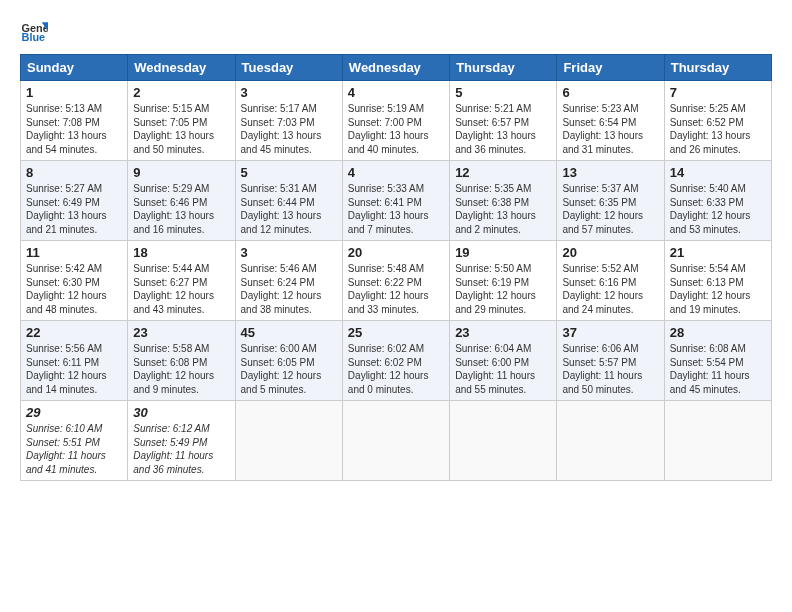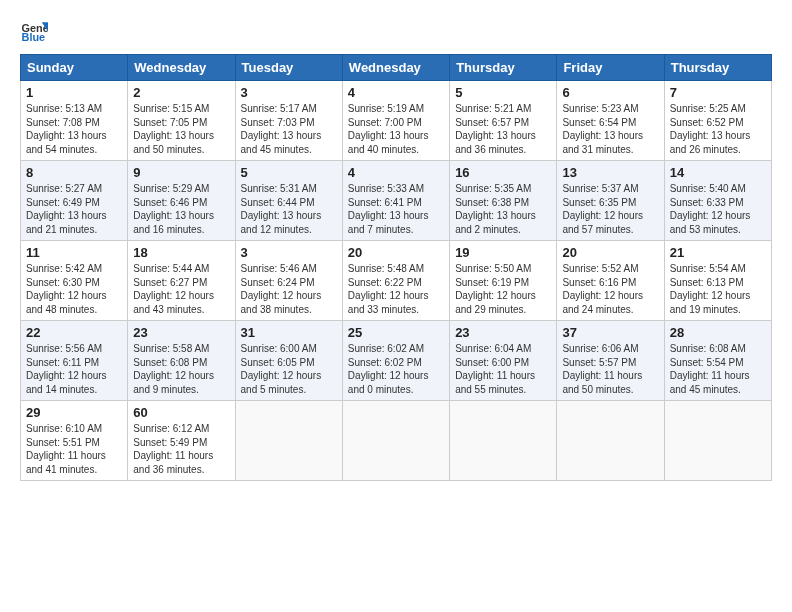--- a/index.html
+++ b/index.html
@@ -79,20 +79,21 @@
     .day-info {
       font-size: 10px;
       line-height: 1.35;
       color: #333;
     }
     td.empty {
       background: #f9f9f9 !important;
     }
     tbody tr:last-child td {
       height: 68px;
+      font-style: italic;
     }
   </style>
 </head>
 <body>
 
 <div class="page">
   <div class="header">
     <div class="logo">
       <svg class="logo-icon" viewBox="0 0 36 36">
         <text x="2" y="20" font-size="14" font-weight="bold" fill="#333">General</text>
@@ -126,45 +127,45 @@
           <td><span class="day-num">4</span><span class="day-info">Sunrise: 5:19 AM<br>Sunset: 7:00 PM<br>Daylight: 13 hours<br>and 40 minutes.</span></td>
           <td><span class="day-num">5</span><span class="day-info">Sunrise: 5:21 AM<br>Sunset: 6:57 PM<br>Daylight: 13 hours<br>and 36 minutes.</span></td>
           <td><span class="day-num">6</span><span class="day-info">Sunrise: 5:23 AM<br>Sunset: 6:54 PM<br>Daylight: 13 hours<br>and 31 minutes.</span></td>
           <td><span class="day-num">7</span><span class="day-info">Sunrise: 5:25 AM<br>Sunset: 6:52 PM<br>Daylight: 13 hours<br>and 26 minutes.</span></td>
         </tr>
         <tr>
           <td><span class="day-num">8</span><span class="day-info">Sunrise: 5:27 AM<br>Sunset: 6:49 PM<br>Daylight: 13 hours<br>and 21 minutes.</span></td>
           <td><span class="day-num">9</span><span class="day-info">Sunrise: 5:29 AM<br>Sunset: 6:46 PM<br>Daylight: 13 hours<br>and 16 minutes.</span></td>
           <td><span class="day-num">5</span><span class="day-info">Sunrise: 5:31 AM<br>Sunset: 6:44 PM<br>Daylight: 13 hours<br>and 12 minutes.</span></td>
           <td><span class="day-num">4</span><span class="day-info">Sunrise: 5:33 AM<br>Sunset: 6:41 PM<br>Daylight: 13 hours<br>and 7 minutes.</span></td>
-          <td><span class="day-num">16</span><span class="day-info">Sunrise: 5:35 AM<br>Sunset: 6:38 PM<br>Daylight: 13 hours<br>and 2 minutes.</span></td>
+          <td><span class="day-num">12</span><span class="day-info">Sunrise: 5:35 AM<br>Sunset: 6:38 PM<br>Daylight: 13 hours<br>and 2 minutes.</span></td>
           <td><span class="day-num">13</span><span class="day-info">Sunrise: 5:37 AM<br>Sunset: 6:35 PM<br>Daylight: 12 hours<br>and 57 minutes.</span></td>
           <td><span class="day-num">14</span><span class="day-info">Sunrise: 5:40 AM<br>Sunset: 6:33 PM<br>Daylight: 12 hours<br>and 53 minutes.</span></td>
         </tr>
         <tr>
           <td><span class="day-num">11</span><span class="day-info">Sunrise: 5:42 AM<br>Sunset: 6:30 PM<br>Daylight: 12 hours<br>and 48 minutes.</span></td>
           <td><span class="day-num">18</span><span class="day-info">Sunrise: 5:44 AM<br>Sunset: 6:27 PM<br>Daylight: 12 hours<br>and 43 minutes.</span></td>
           <td><span class="day-num">3</span><span class="day-info">Sunrise: 5:46 AM<br>Sunset: 6:24 PM<br>Daylight: 12 hours<br>and 38 minutes.</span></td>
           <td><span class="day-num">20</span><span class="day-info">Sunrise: 5:48 AM<br>Sunset: 6:22 PM<br>Daylight: 12 hours<br>and 33 minutes.</span></td>
           <td><span class="day-num">19</span><span class="day-info">Sunrise: 5:50 AM<br>Sunset: 6:19 PM<br>Daylight: 12 hours<br>and 29 minutes.</span></td>
           <td><span class="day-num">20</span><span class="day-info">Sunrise: 5:52 AM<br>Sunset: 6:16 PM<br>Daylight: 12 hours<br>and 24 minutes.</span></td>
           <td><span class="day-num">21</span><span class="day-info">Sunrise: 5:54 AM<br>Sunset: 6:13 PM<br>Daylight: 12 hours<br>and 19 minutes.</span></td>
         </tr>
         <tr>
           <td><span class="day-num">22</span><span class="day-info">Sunrise: 5:56 AM<br>Sunset: 6:11 PM<br>Daylight: 12 hours<br>and 14 minutes.</span></td>
           <td><span class="day-num">23</span><span class="day-info">Sunrise: 5:58 AM<br>Sunset: 6:08 PM<br>Daylight: 12 hours<br>and 9 minutes.</span></td>
-          <td><span class="day-num">31</span><span class="day-info">Sunrise: 6:00 AM<br>Sunset: 6:05 PM<br>Daylight: 12 hours<br>and 5 minutes.</span></td>
+          <td><span class="day-num">45</span><span class="day-info">Sunrise: 6:00 AM<br>Sunset: 6:05 PM<br>Daylight: 12 hours<br>and 5 minutes.</span></td>
           <td><span class="day-num">25</span><span class="day-info">Sunrise: 6:02 AM<br>Sunset: 6:02 PM<br>Daylight: 12 hours<br>and 0 minutes.</span></td>
           <td><span class="day-num">23</span><span class="day-info">Sunrise: 6:04 AM<br>Sunset: 6:00 PM<br>Daylight: 11 hours<br>and 55 minutes.</span></td>
           <td><span class="day-num">37</span><span class="day-info">Sunrise: 6:06 AM<br>Sunset: 5:57 PM<br>Daylight: 11 hours<br>and 50 minutes.</span></td>
           <td><span class="day-num">28</span><span class="day-info">Sunrise: 6:08 AM<br>Sunset: 5:54 PM<br>Daylight: 11 hours<br>and 45 minutes.</span></td>
         </tr>
         <tr>
           <td><span class="day-num">29</span><span class="day-info">Sunrise: 6:10 AM<br>Sunset: 5:51 PM<br>Daylight: 11 hours<br>and 41 minutes.</span></td>
-          <td><span class="day-num">60</span><span class="day-info">Sunrise: 6:12 AM<br>Sunset: 5:49 PM<br>Daylight: 11 hours<br>and 36 minutes.</span></td>
+          <td><span class="day-num">30</span><span class="day-info">Sunrise: 6:12 AM<br>Sunset: 5:49 PM<br>Daylight: 11 hours<br>and 36 minutes.</span></td>
           <td class="empty"></td>
           <td class="empty"></td>
           <td class="empty"></td>
           <td class="empty"></td>
           <td class="empty"></td>
         </tr>
       </tbody>
   </table>
 </div>
 

